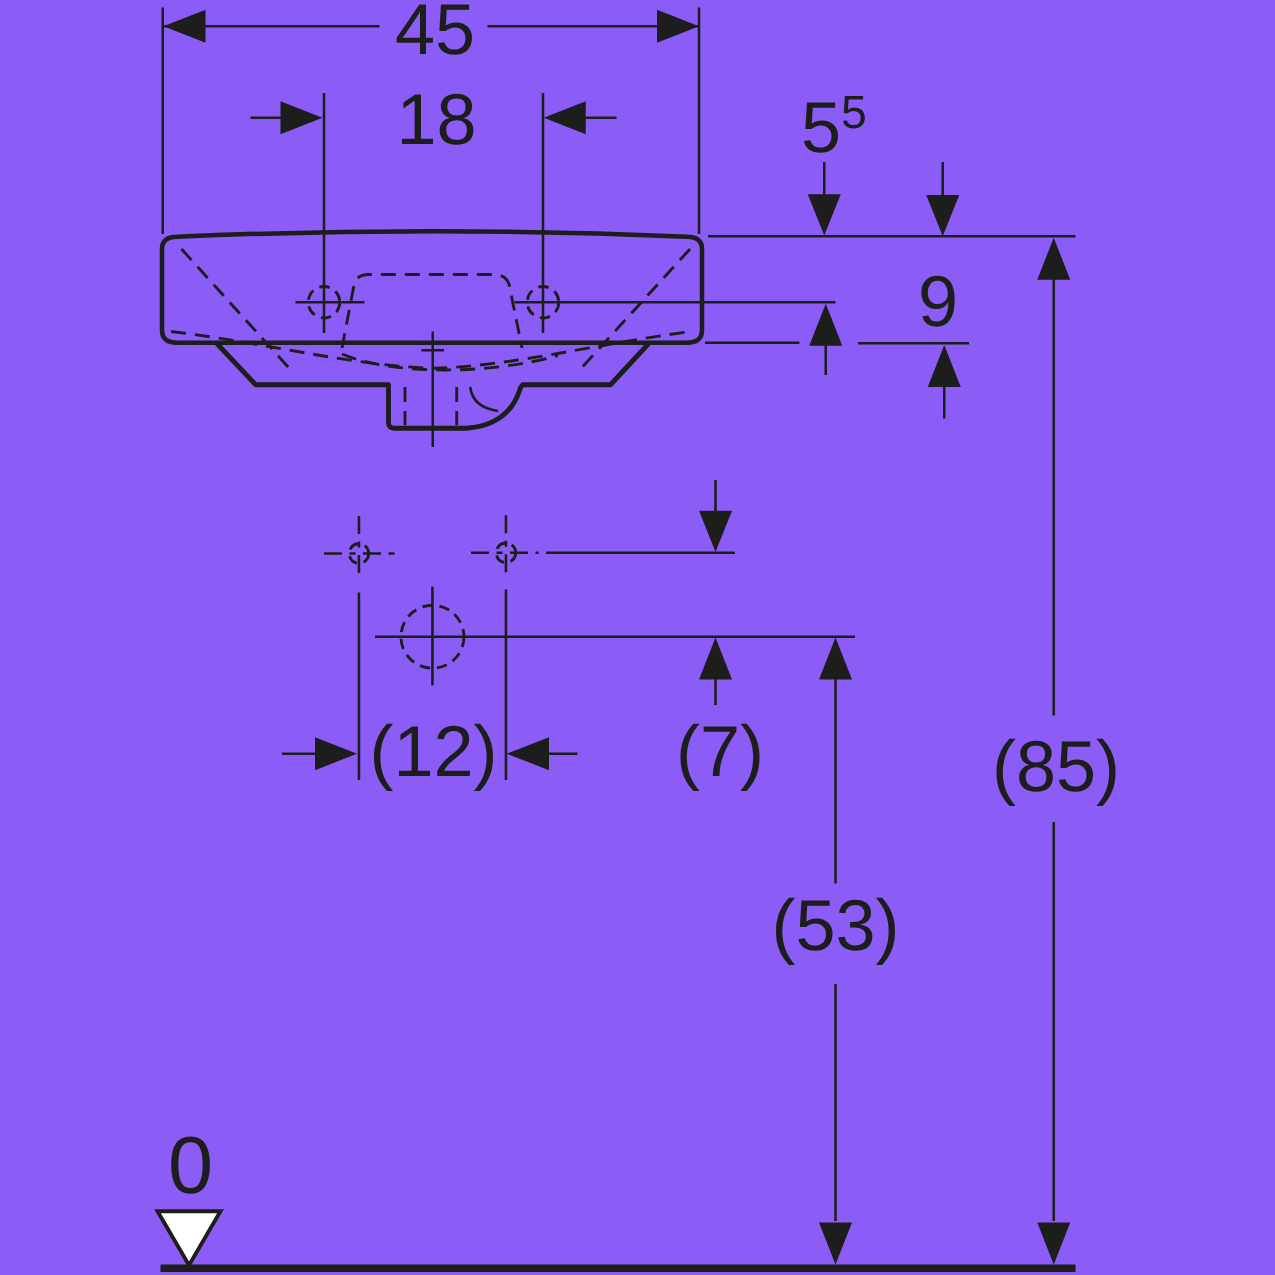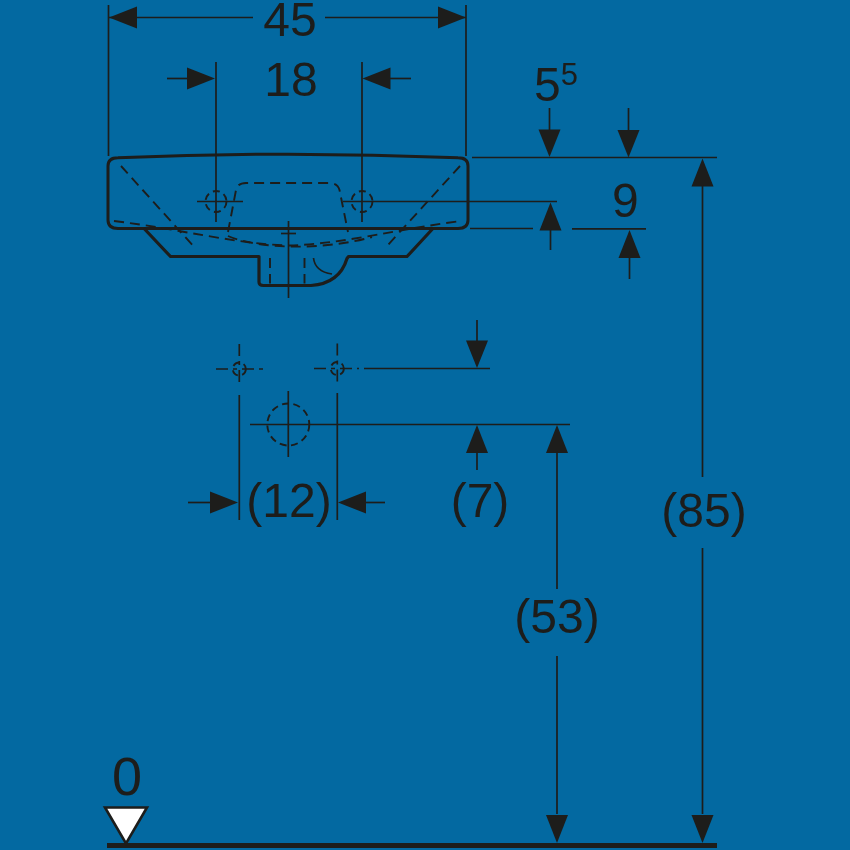--- a/index.html
+++ b/index.html
@@ -1,16 +1,16 @@
 <!DOCTYPE html>
 <html><head>
 <meta charset="utf-8">
 <style>
   html,body{margin:0;padding:0;background:#fff;}
-  .canvas{position:relative;width:850px;height:850px;background:#0369a1;overflow:hidden;}
+  .canvas{position:relative;width:850px;height:850px;background:#8b5cf6;overflow:hidden;}
   svg{display:block;}
   .thick{stroke:#1d1d1b;stroke-width:3;fill:none;stroke-linejoin:round;stroke-linecap:round;}
   .thick2{stroke:#1d1d1b;stroke-width:3.2;fill:none;stroke-linejoin:round;stroke-linecap:round;}
   .thin{stroke:#1d1d1b;stroke-width:1.7;fill:none;}
   .dashed{stroke:#1d1d1b;stroke-width:1.9;fill:none;stroke-dasharray:10 6;}
   .dashc{stroke:#1d1d1b;stroke-width:1.9;fill:none;stroke-dasharray:7 4.5;}
   .dashdot{stroke:#1d1d1b;stroke-width:1.7;fill:none;stroke-dasharray:12 5 4 5;}
   .arrow{fill:#1d1d1b;stroke:none;}
   .floor{stroke:#1d1d1b;stroke-width:5;fill:none;}
   .datum{fill:#ffffff;stroke:#1d1d1b;stroke-width:2.6;stroke-linejoin:miter;}

